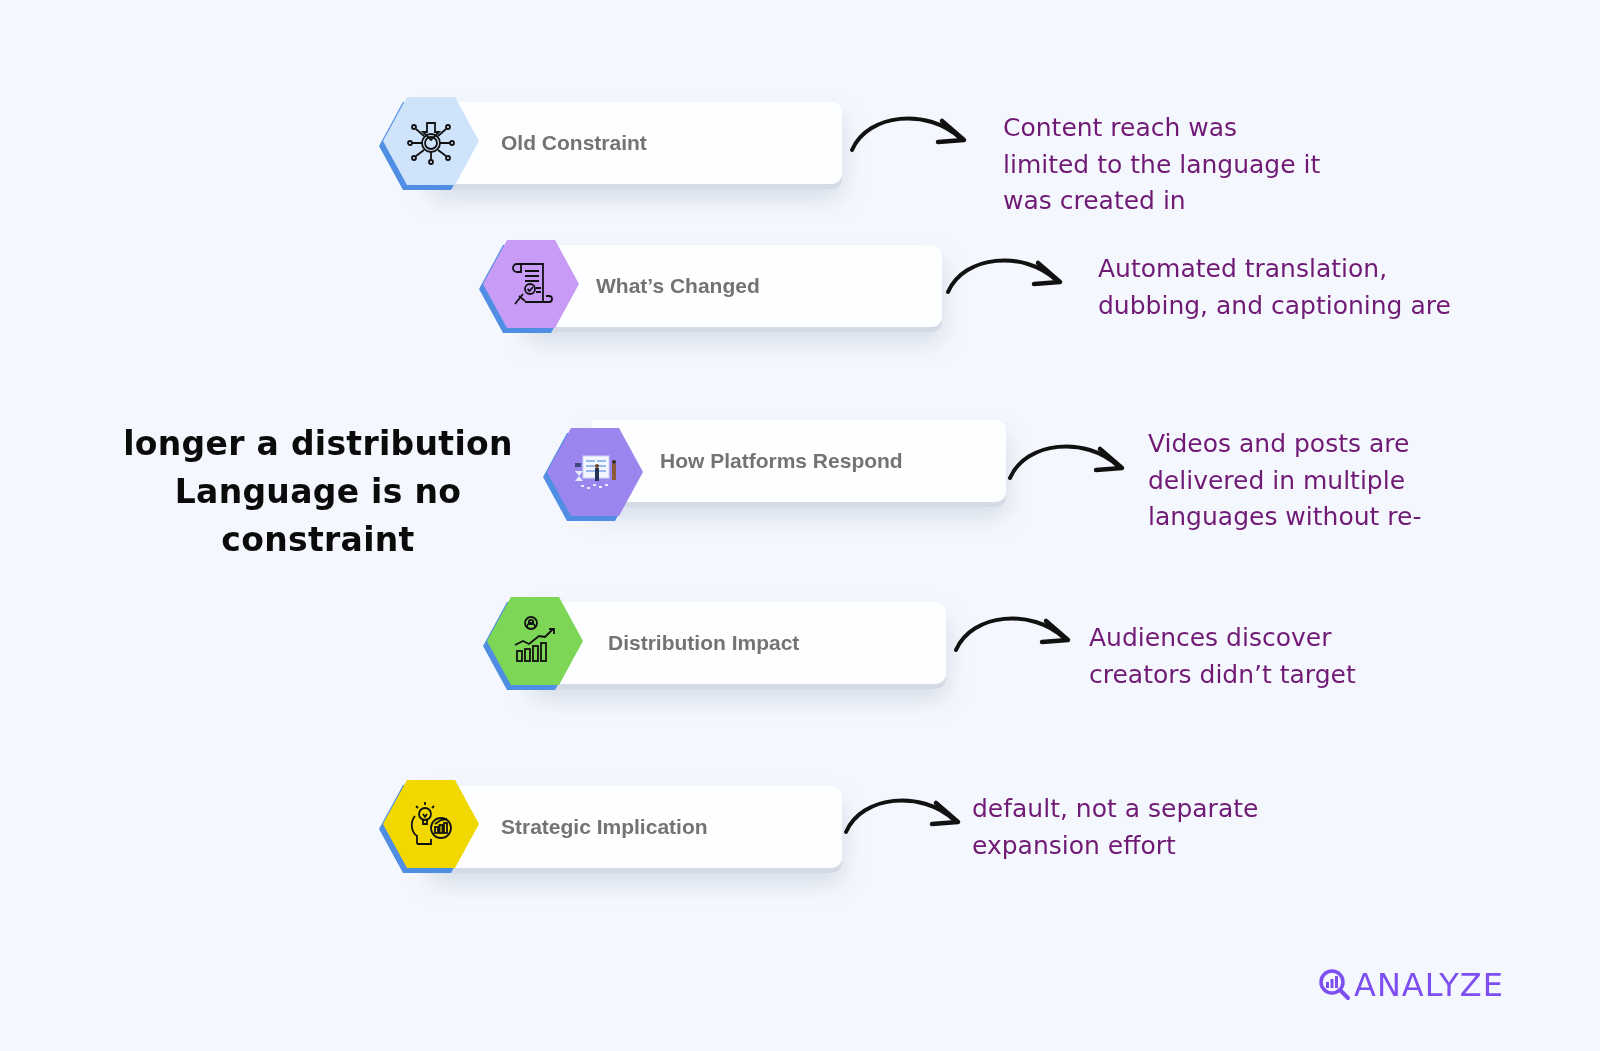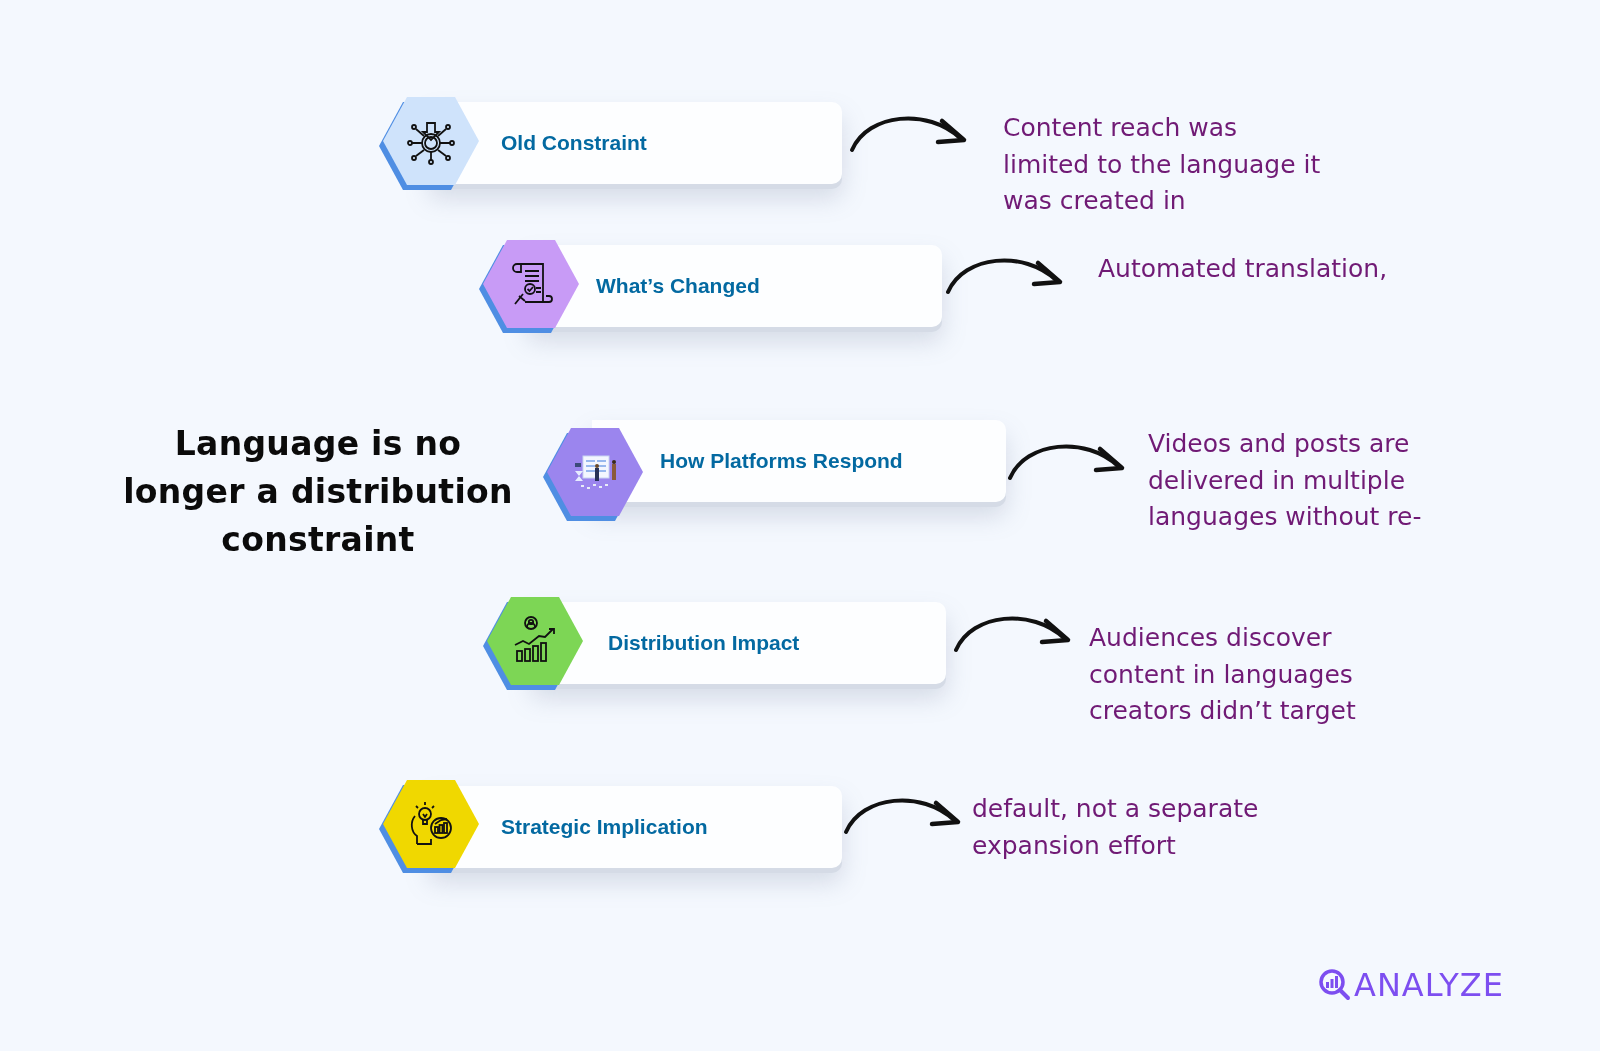--- a/index.html
+++ b/index.html
@@ -10,21 +10,21 @@
   .title {
     position:absolute; left:118px; top:420px; width:400px; text-align:center;
     font-family:"DejaVu Sans", sans-serif; font-weight:bold; font-size:33px; line-height:48px; color:#0b0b0b;
     letter-spacing:0.3px;
   }
   .card {
     position:absolute; height:82px; background:#fdfeff; border-radius:0 10px 10px 0;
     box-shadow: 0 5px 0 #d5dbe6, 0 14px 24px rgba(120,130,160,0.25);
   }
   .card .label {
-    position:absolute; top:0; height:82px; line-height:82px; font-weight:bold; font-size:21px; color:#0369a1;
+    position:absolute; top:0; height:82px; line-height:82px; font-weight:bold; font-size:21px; color:#737373;
     white-space:nowrap;
   }
   .hex-wrap { position:absolute; width:100px; height:92px; }
   .hex-shadow, .hex {
     position:absolute; width:96px; height:88px;
     clip-path: polygon(25% 0, 75% 0, 100% 50%, 75% 100%, 25% 100%, 0 50%);
   }
   .hex-shadow { left:-4px; top:5px; background:#4f8ee3; }
   .hex { left:0; top:0; display:flex; align-items:center; justify-content:center; }
   .hex svg { width:56px; height:56px; }
@@ -33,22 +33,22 @@
     position:absolute; font-family:"DejaVu Sans", sans-serif; font-size:25px; line-height:36.5px; color:#701a75;
     white-space:nowrap;
   }
   .logo { position:absolute; left:1318px; top:966px; display:flex; align-items:center; gap:2px; }
   .logo .txt { font-family:"DejaVu Sans", sans-serif; font-size:32px; color:#7d4ef0; letter-spacing:1px; }
 </style>
 </head>
 <body>
 
 <div class="title">
+  <div>longer a distribution</div>
   <div>Language is no</div>
-  <div>longer a distribution</div>
   <div>constraint</div>
 </div>
 
 <div>
   <div class="card" style="left:430px;top:102px;width:412px;">
     <span class="label" style="left:71px;">Old Constraint</span>
   </div>
   <div class="hex-wrap" style="left:383px;top:97px;">
     <div class="hex-shadow"></div>
     <div class="hex" style="background:#cfe3fb;">
@@ -105,20 +105,21 @@
         <path d="M20 38 l-8 10 M16 40 l6 5"></path>
       </svg>
     </div>
   </div>
   <svg class="arrow" style="left:944px;top:250px;" viewBox="0 0 122 50">
     <path d="M4 42 C20 5, 80 0, 112 30" stroke="#111" stroke-width="4" fill="none" stroke-linecap="round"></path>
     <path d="M94 13 L116 32 L90 34" stroke="#111" stroke-width="4.5" fill="none" stroke-linecap="round" stroke-linejoin="round"></path>
   </svg>
   <div class="desc" style="left:1098px;top:251px;">
     <div>Automated translation,</div>
+    <div>dubbing, and captioning are</div>
   </div>
 </div>
 
 <div>
   <div class="card" style="left:592px;top:420px;width:414px;">
     <span class="label" style="left:68px;">How Platforms Respond</span>
   </div>
   <div class="hex-wrap" style="left:547px;top:428px;">
     <div class="hex-shadow"></div>
     <div class="hex" style="background:#9b85ee;">
@@ -176,21 +177,20 @@
           <rect x="34" y="30" width="5" height="18"></rect>
       </svg>
     </div>
   </div>
   <svg class="arrow" style="left:952px;top:608px;" viewBox="0 0 122 50">
     <path d="M4 42 C20 5, 80 0, 112 30" stroke="#111" stroke-width="4" fill="none" stroke-linecap="round"></path>
     <path d="M94 13 L116 32 L90 34" stroke="#111" stroke-width="4.5" fill="none" stroke-linecap="round" stroke-linejoin="round"></path>
   </svg>
   <div class="desc" style="left:1089px;top:620px;">
     <div>Audiences discover</div>
-    <div>content in languages</div>
     <div>creators didn’t target</div>
   </div>
 </div>
 
 <div>
   <div class="card" style="left:430px;top:786px;width:412px;">
     <span class="label" style="left:71px;">Strategic Implication</span>
   </div>
   <div class="hex-wrap" style="left:383px;top:780px;">
     <div class="hex-shadow"></div>

